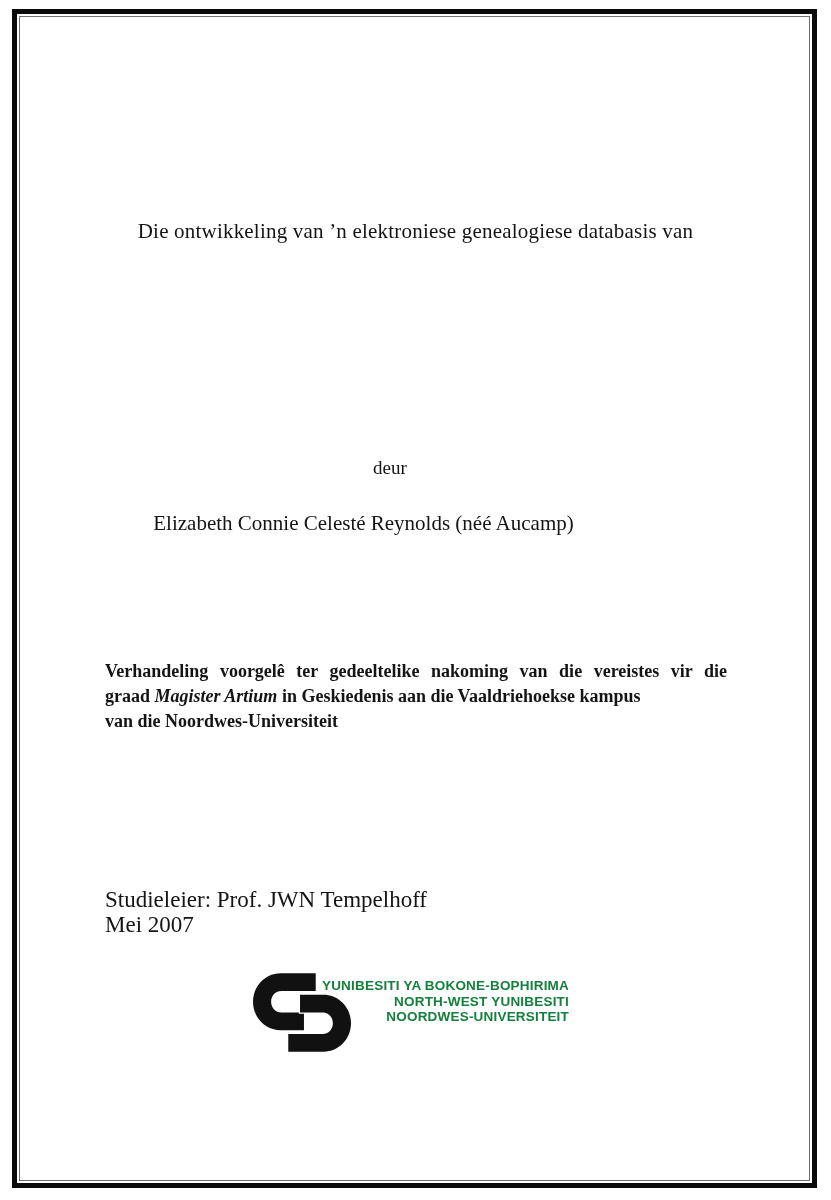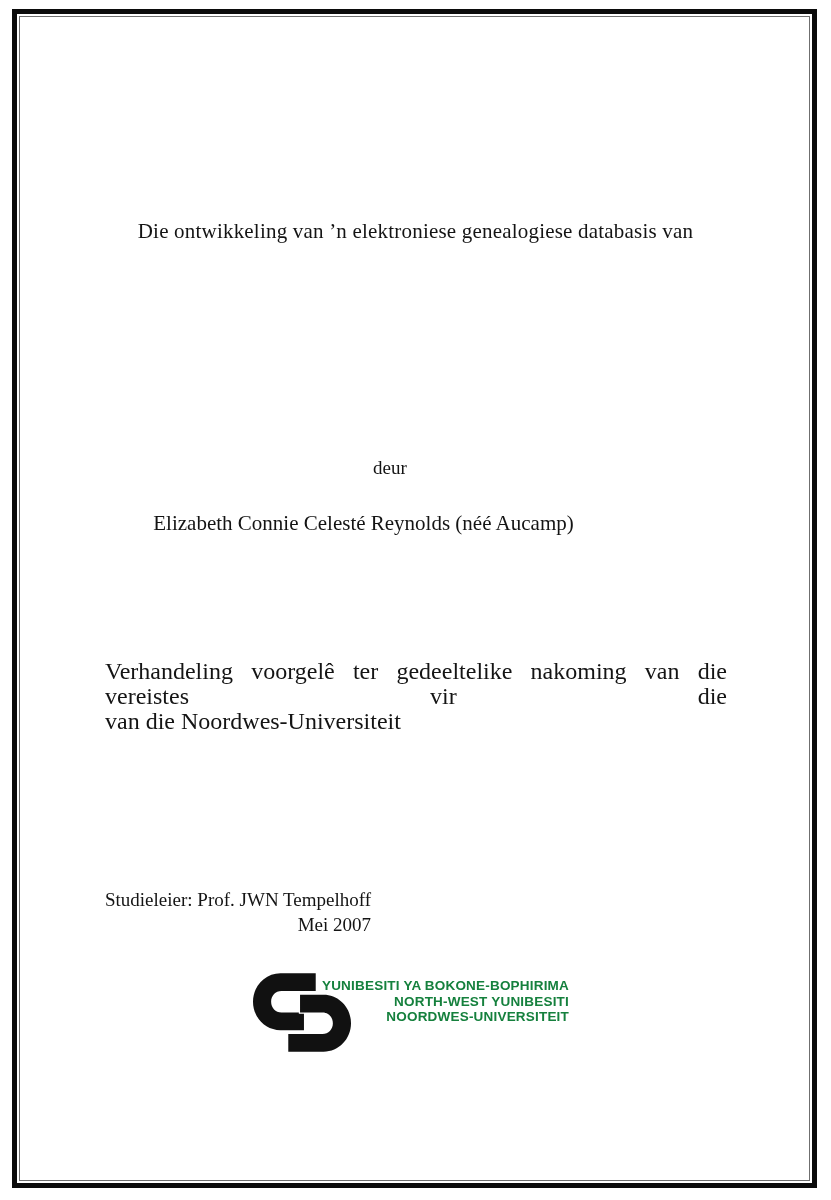--- a/index.html
+++ b/index.html
@@ -57,38 +57,38 @@
     left: 0;
     width: 727px;
     text-align: center;
     font-size: 21px;
   }
   .statement {
     position: absolute;
     top: 659px;
     left: 105px;
     width: 622px;
-    font-size: 24px;
+    font-size: 18px;
     line-height: 25px;
+    font-weight: bold;
   }
   .statement .justified {
     text-align: justify;
     text-align-last: justify;
     word-spacing: 4px;
   }
   .statement .italic {
     font-style: italic;
   }
   .supervisor-block {
     position: absolute;
     top: 888px;
     left: 105px;
-    font-size: 19px;
+    font-size: 23px;
     line-height: 24.5px;
-    text-align: right;
   }
   .logo-block {
     position: absolute;
     top: 971px;
     left: 253px;
     width: 320px;
     height: 82px;
   }
   .logo-mark {
     position: absolute;
@@ -120,20 +120,21 @@
 <div class="title-block">
   <div>Die ontwikkeling van ’n elektroniese genealogiese databasis van</div>
 </div>
 
 <div class="byline">deur</div>
 
 <div class="author-line">Elizabeth Connie Celesté Reynolds (néé Aucamp)</div>
 
 <div class="statement">
   <div class="justified">Verhandeling voorgelê ter gedeeltelike nakoming van die vereistes vir die</div>
+  <div><span>graad </span><span class="italic">Magister Artium</span><span> in Geskiedenis aan die Vaaldriehoekse kampus</span></div>
   <div>van die Noordwes-Universiteit</div>
 </div>
 
 <div class="supervisor-block">
   <div>Studieleier: Prof. JWN Tempelhoff</div>
   <div>Mei 2007</div>
 </div>
 
 <div class="logo-block">
   <div class="logo-mark">

